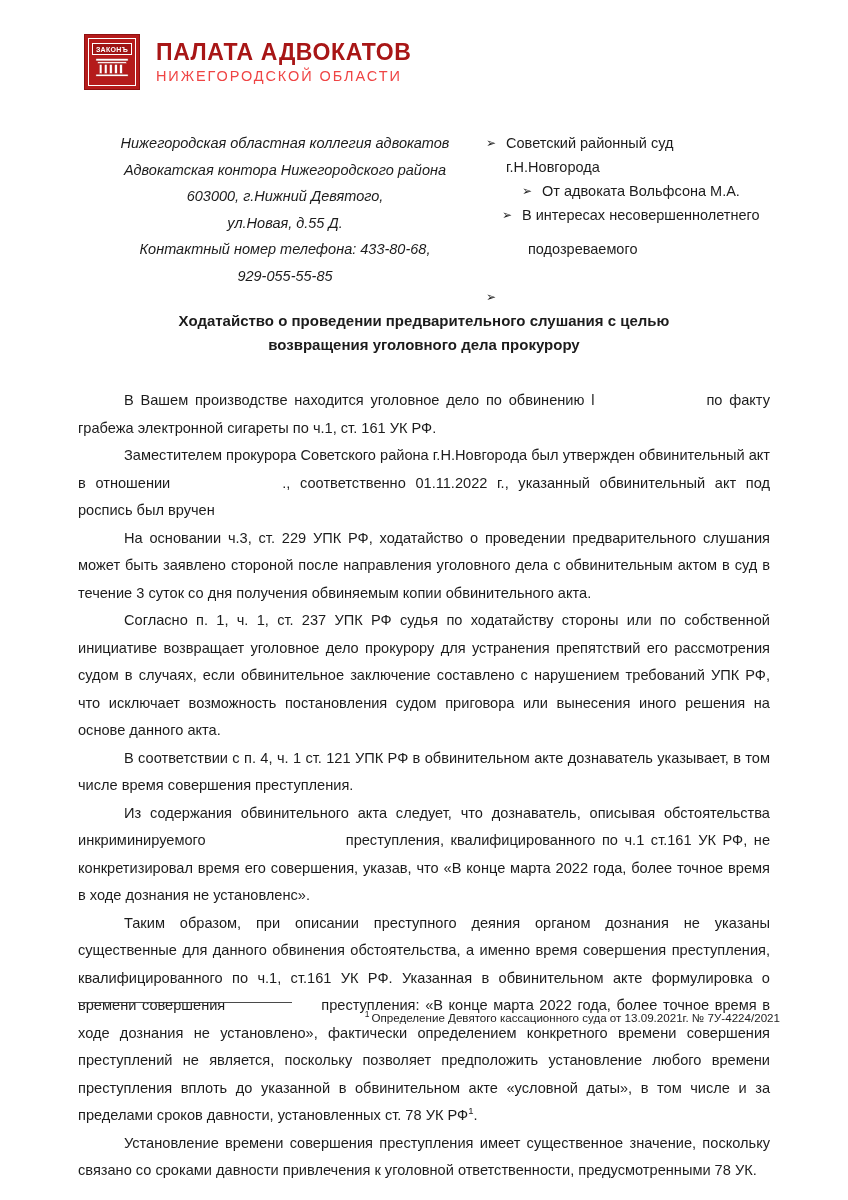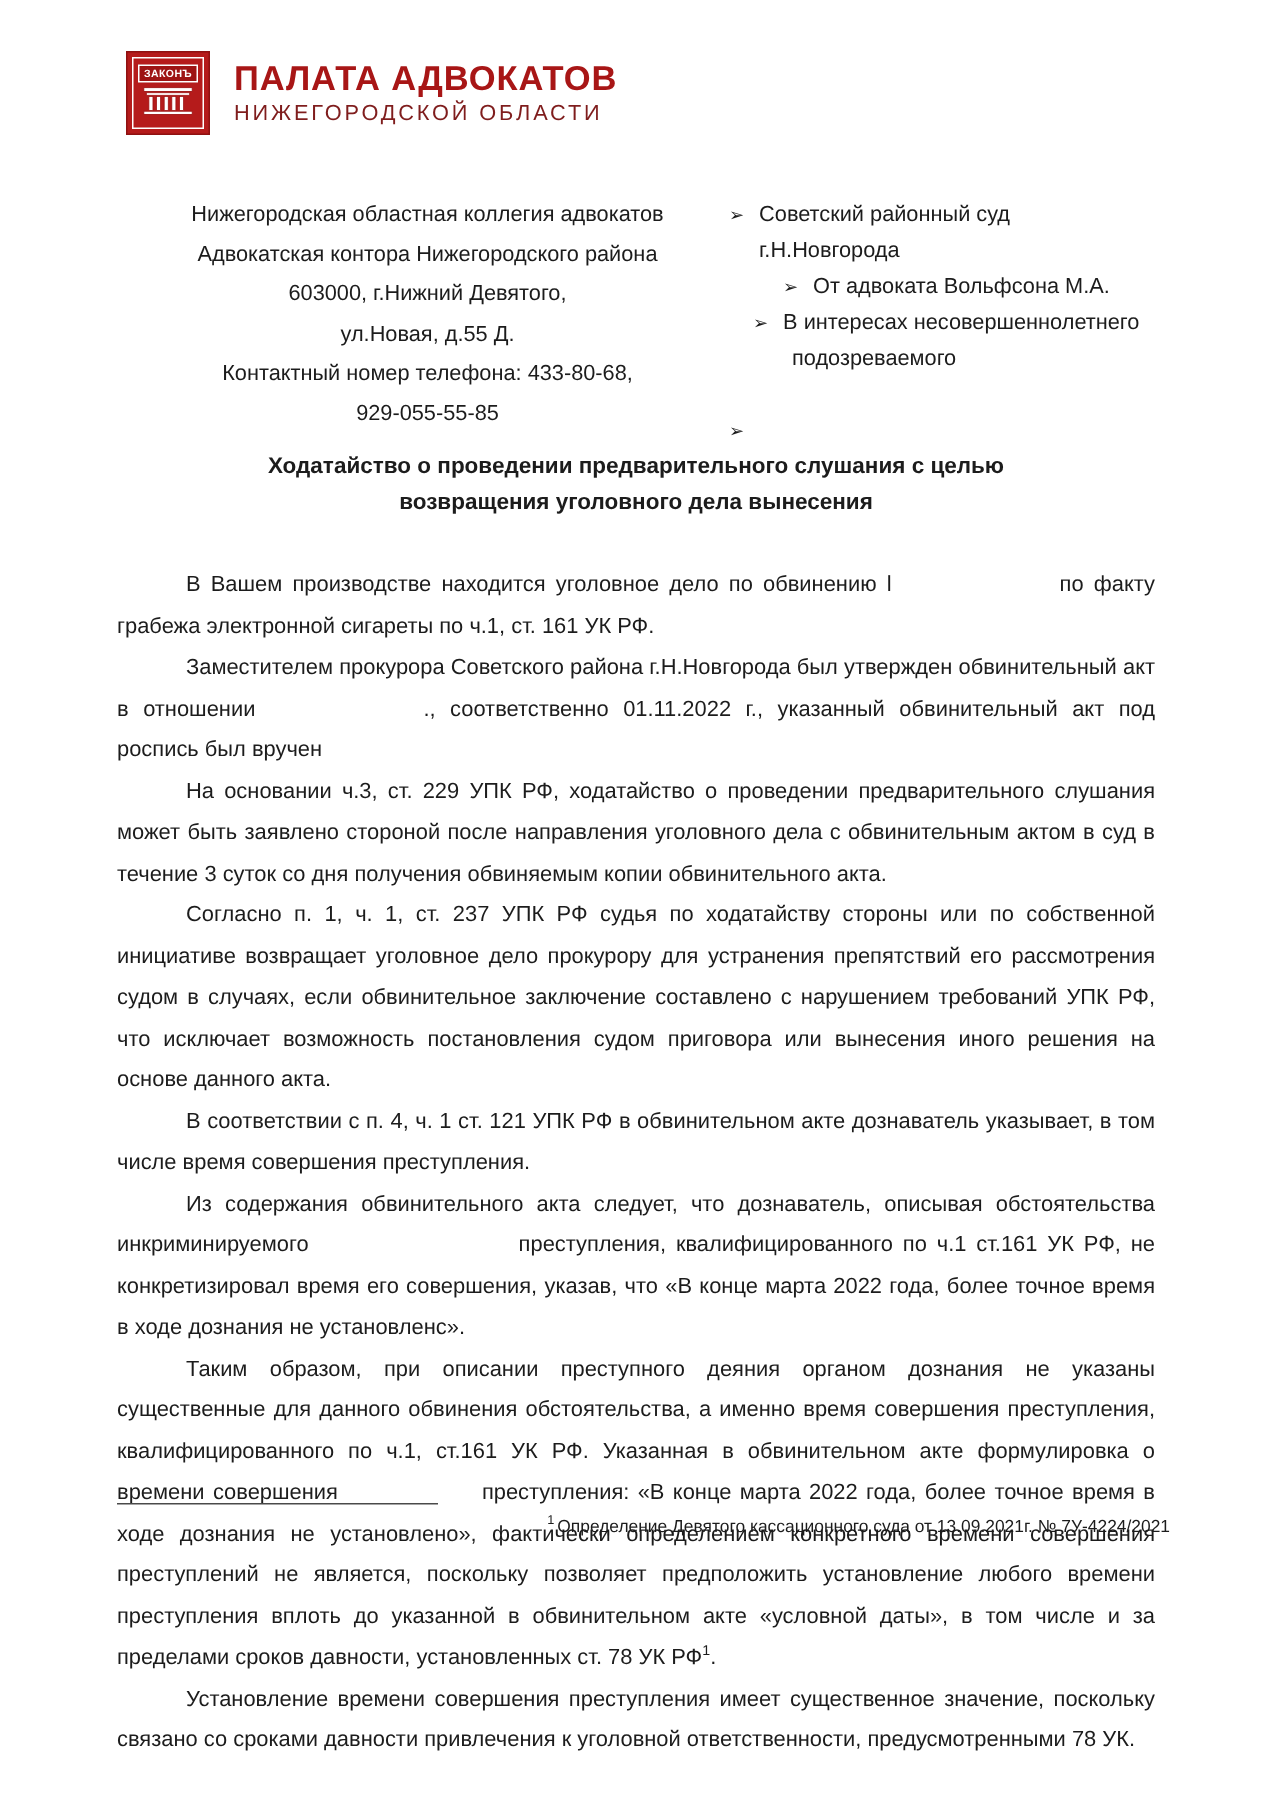--- a/index.html
+++ b/index.html
@@ -74,42 +74,42 @@
   .brand-title {
     font-size: 23px;
     font-weight: bold;
     color: #a81616;
     letter-spacing: 0.6px;
     line-height: 26px;
     white-space: nowrap;
   }
   .brand-sub {
     font-size: 14.5px;
-    color: #7f1d1d;
+    color: #ef4444;
     letter-spacing: 1.9px;
     line-height: 19px;
     margin-top: 2px;
     white-space: nowrap;
   }
 
   
   .header-cols {
     display: flex;
     margin-top: 40px;
   }
   .sender-block {
     width: 400px;
     flex: 0 0 400px;
     text-align: center;
     font-size: 14.5px;
     line-height: 26.5px;
     padding-left: 14px;
     box-sizing: border-box;
   }
-  .sender-line { white-space: nowrap; }
+  .sender-line { white-space: nowrap; font-style: italic; }
 
   .addressee-block {
     flex: 1;
     font-size: 14.5px;
     line-height: 24px;
     padding-left: 8px;
     padding-top: 1px;
   }
   .addr-item {
     display: flex;
@@ -235,34 +235,34 @@
 
       <div class="addr-item" style="padding-left:36px;">
         <span class="addr-bullet">➢</span>
         <span class="addr-text">От адвоката Вольфсона М.А.</span>
       </div>
 
       <div class="addr-item" style="padding-left:16px;">
         <span class="addr-bullet">➢</span>
         <span class="addr-text">В интересах несовершеннолетнего</span>
       </div>
-      <div class="addr-cont" style="padding-left:42px;">подозреваемого</div>
+      <div class="addr-cont" style="padding-left:42px;margin-top:10px;">подозреваемого</div>
 
       <div class="addr-spacer"></div>
 
       <div class="addr-item" style="padding-left:-6px;">
         <span class="addr-bullet">➢</span>
       </div>
 
     </div>
   </div>
 
   <div class="doc-title">
     <div>Ходатайство о проведении предварительного слушания с целью</div>
-    <div>возвращения уголовного дела вынесения</div>
+    <div>возвращения уголовного дела прокурору</div>
   </div>
 
   <div class="body-text" id="body-text">
       <p>В Вашем производстве находится уголовное дело по обвинению l<span class="gap-md"></span>по факту грабежа электронной сигареты по ч.1, ст. 161 УК РФ.</p>
       <p> Заместителем прокурора Советского района г.Н.Новгорода был утвержден обвинительный акт в отношении<span class="gap-md"></span>., соответственно 01.11.2022 г., указанный обвинительный акт под роспись был вручен</p>
       <p>На основании ч.3, ст. 229 УПК РФ, ходатайство о проведении предварительного слушания может быть заявлено стороной после направления уголовного дела с обвинительным актом в суд в течение 3 суток со дня получения обвиняемым копии обвинительного акта.</p>
       <p>Согласно п. 1, ч. 1, ст. 237 УПК РФ судья по ходатайству стороны или по собственной инициативе возвращает уголовное дело прокурору для устранения препятствий его рассмотрения судом в случаях, если обвинительное заключение составлено с нарушением требований УПК РФ, что исключает возможность постановления судом приговора или вынесения иного решения на основе данного акта.</p>
       <p>В соответствии с п. 4, ч. 1 ст. 121 УПК РФ в обвинительном акте дознаватель указывает, в том числе время совершения преступления.</p>
       <p>Из содержания обвинительного акта следует, что дознаватель, описывая обстоятельства инкриминируемого<span class="gap-lg"></span>преступления, квалифицированного по ч.1 ст.161 УК РФ, не конкретизировал время его совершения, указав, что «В конце марта 2022 года, более точное время в ходе дознания не установленс».</p>
       <p>Таким образом, при описании преступного деяния органом дознания не указаны существенные для данного обвинения обстоятельства, а именно время совершения преступления, квалифицированного по ч.1, ст.161 УК РФ. Указанная в обвинительном акте формулировка о времени совершения<span class="gap-sm"></span>преступления: «В конце марта 2022 года, более точное время в ходе дознания не установлено», фактически определением конкретного времени совершения преступлений не является, поскольку позволяет предположить установление любого времени преступления вплоть до указанной в обвинительном акте «условной даты», в том числе и за пределами сроков давности, установленных ст. 78 УК РФ<sup class="fn">1</sup>.</p>

